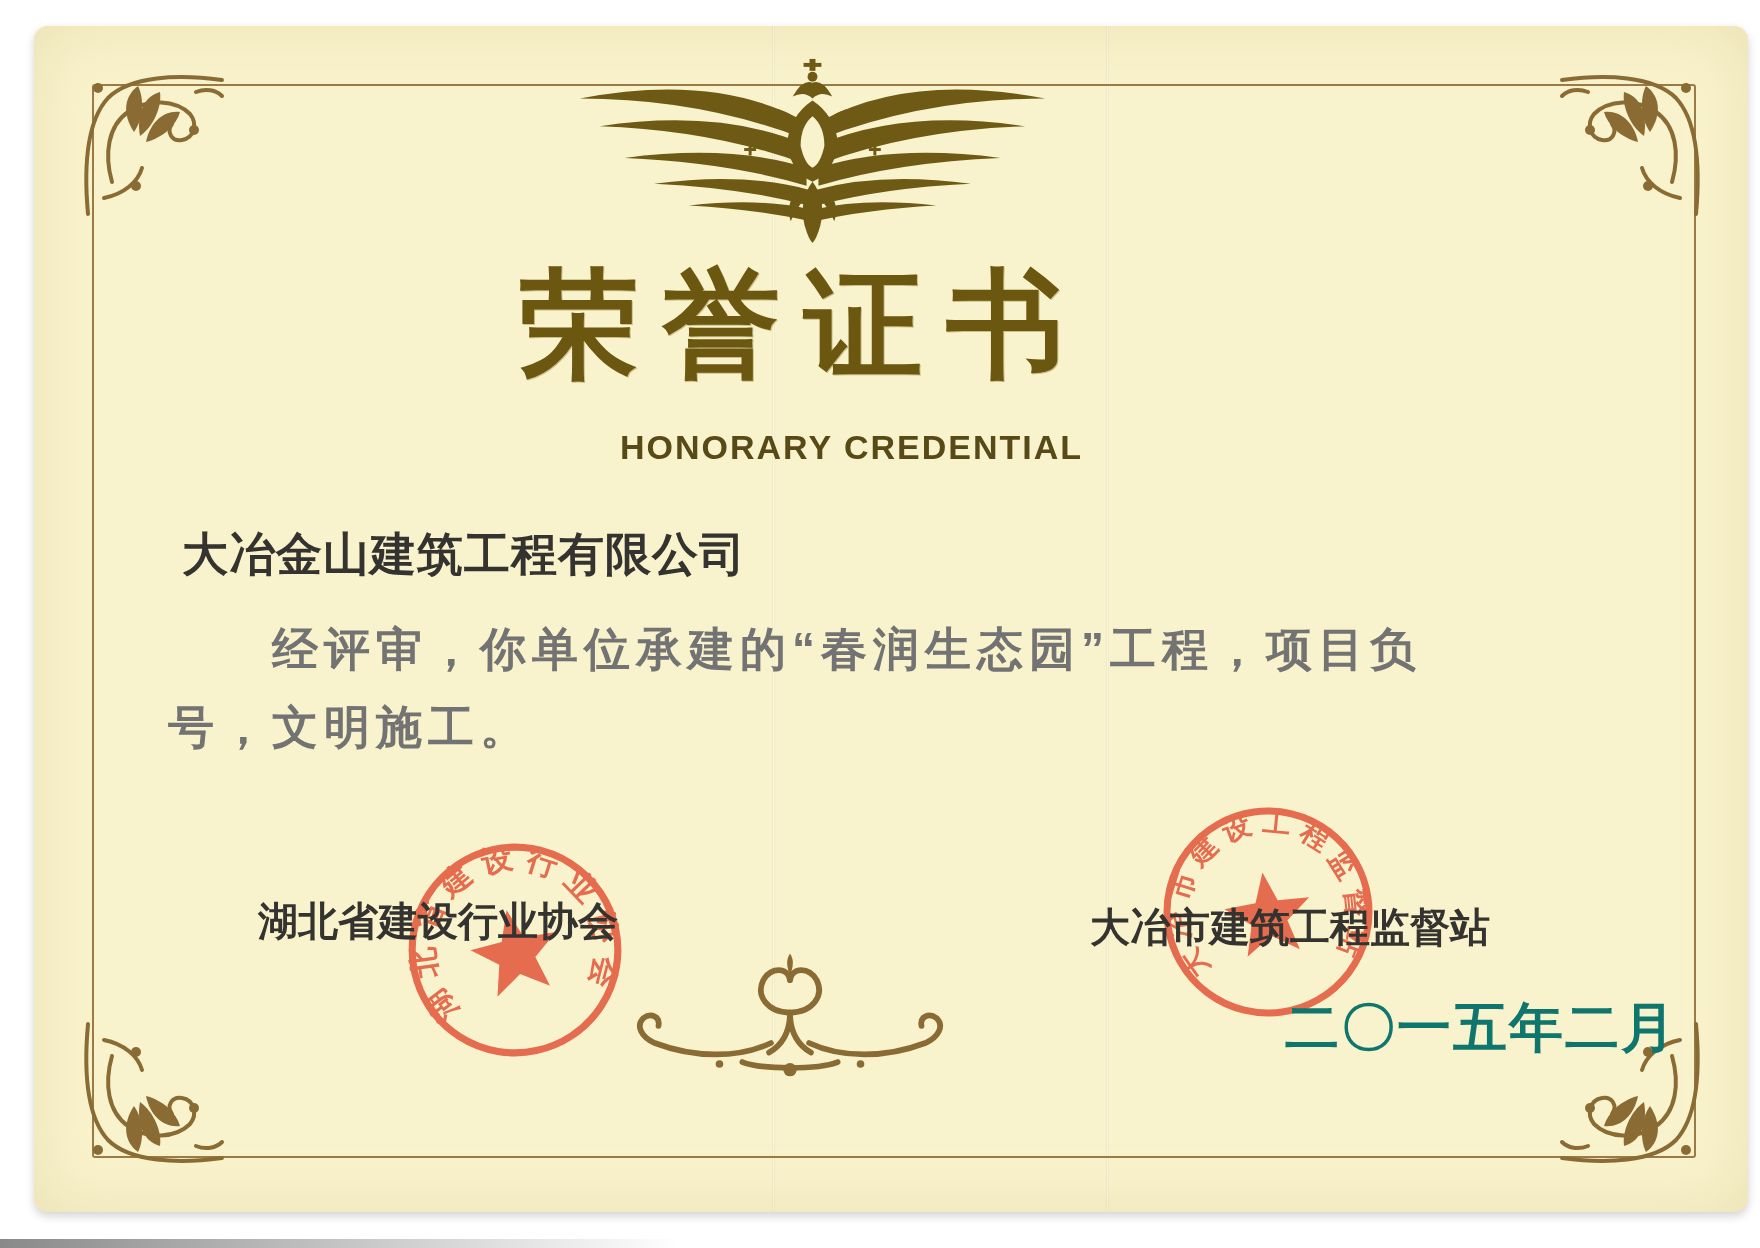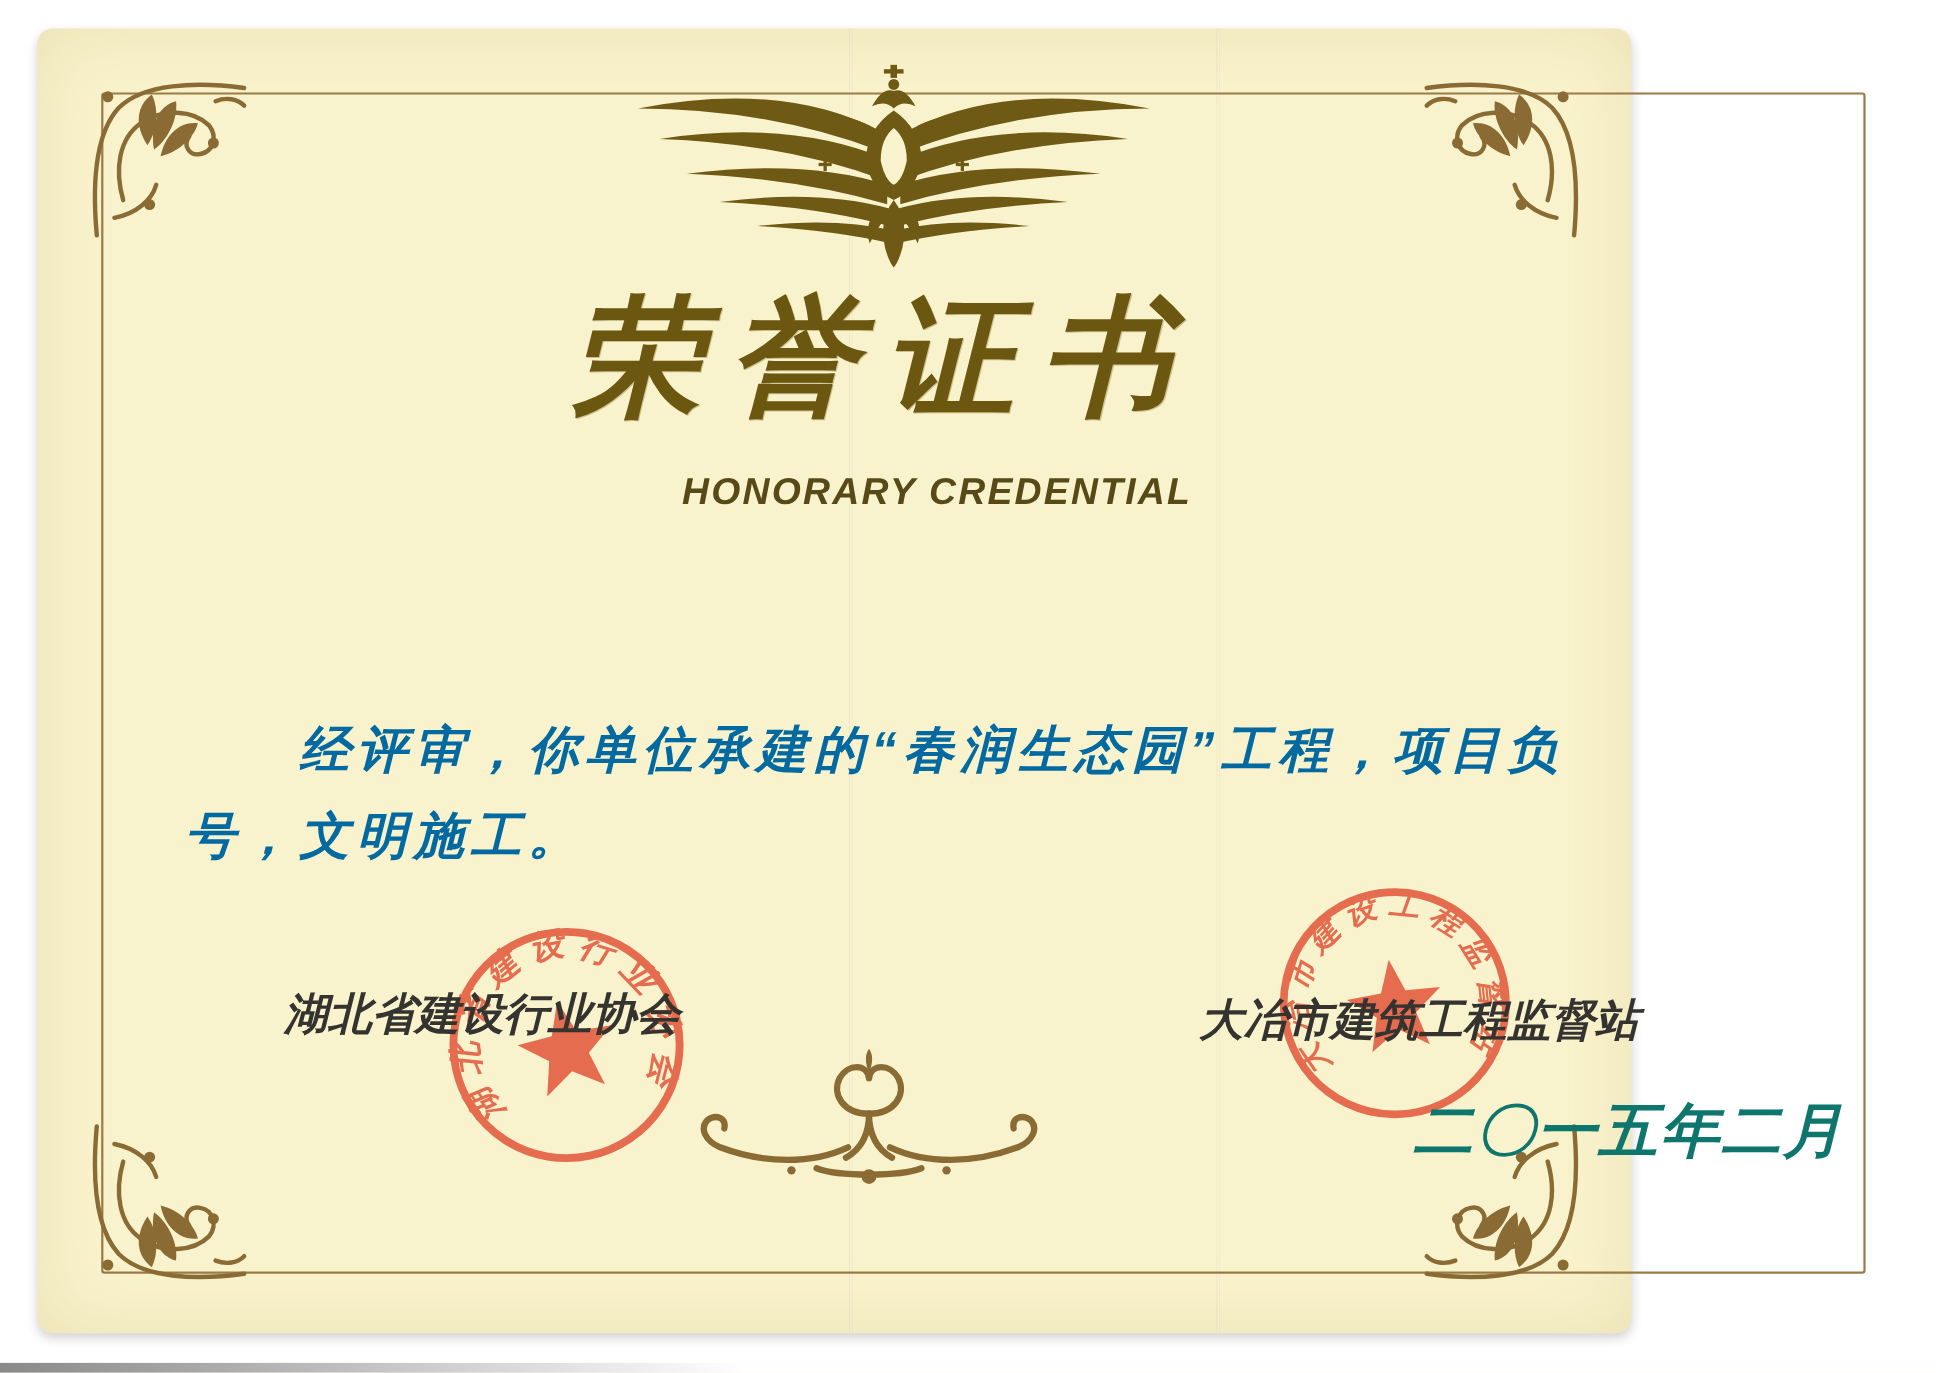--- a/index.html
+++ b/index.html
@@ -1,24 +1,23 @@
 <!DOCTYPE html>
 <html><head>
 <meta charset="utf-8">
 <style>
   html,body{margin:0;padding:0;}
   body{
     width:1760px;height:1248px;position:relative;background:#ffffff;
     font-family:"Liberation Sans", sans-serif;overflow:hidden;
   }
   .paper{
-    position:absolute;left:34px;top:26px;width:1449px;height:1186px;
+    position:absolute;left:34px;top:26px;width:1714px;height:1186px;
     background:#f9f3cd;border-radius:14px;
     box-shadow: inset 0 0 70px rgba(183,153,82,.20), 0 4px 10px rgba(0,0,0,.18);
-    font-style: italic;
   }
   .border-line{
     position:absolute;left:58px;top:58px;width:1600px;height:1070px;
     border:2px solid #9a7b48;border-radius:3px;
   }
   .crease{position:absolute;top:0;height:100%;width:3px;
     background:linear-gradient(to right, rgba(120,95,40,.10), rgba(255,255,255,.25), rgba(120,95,40,.08));}
   .crease.c1{left:738px;}
   .crease.c2{left:1072px;}
   .corner{position:absolute;width:150px;height:150px;}
@@ -34,21 +33,21 @@
     text-shadow:1px 1px 0 rgba(120,95,20,.35);white-space:nowrap;
   }
   .subtitle{
     position:absolute;left:586px;top:402px;width:560px;
     font-weight:bold;font-size:34px;color:#584a16;letter-spacing:2px;white-space:nowrap;
   }
   .recipient{
     position:absolute;left:148px;top:498px;font-size:46px;font-weight:bold;
     color:#35332f;letter-spacing:1px;white-space:nowrap;
   }
-  .body-text{position:absolute;left:134px;top:616px;width:1480px;color:#0369a1;}
+  .body-text{position:absolute;left:134px;top:584px;width:1480px;color:#737373;}
   .body-text .line{
     font-size:46px;font-weight:bold;line-height:78px;letter-spacing:6px;white-space:nowrap;
   }
   .body-text .line.indent{padding-left:104px;}
   .issuer{position:absolute;font-size:40px;font-weight:bold;color:#35332f;white-space:nowrap;z-index:5;}
   .issuer.left{left:224px;top:868px;}
   .issuer.right{left:1056px;top:874px;}
   .date{
     position:absolute;left:1251px;top:966px;font-size:54px;font-weight:bold;
     color:#0f766e;letter-spacing:2px;white-space:nowrap;z-index:5;
@@ -143,20 +142,21 @@
           <rect x="185.5" y="85.5" width="3" height="12"></rect>
         <rect x="307" y="90" width="12" height="3"></rect>
           <rect x="311.5" y="85.5" width="3" height="12"></rect>
       </g>
     </svg>
   </div>
 
   <div class="title">荣誉证书</div>
   <div class="subtitle">HONORARY CREDENTIAL</div>
 
+  <div class="recipient">大冶金山建筑工程有限公司</div>
 
   <div class="body-text">
     <div class="line indent">经评审，你单位承建的“春润生态园”工程，项目负</div>
     <div class="line">号，文明施工。</div>
   </div>
 
   <div class="issuer left">湖北省建设行业协会</div>
   <div class="issuer right">大冶市建筑工程监督站</div>
   <div class="date">二〇一五年二月</div>
 

